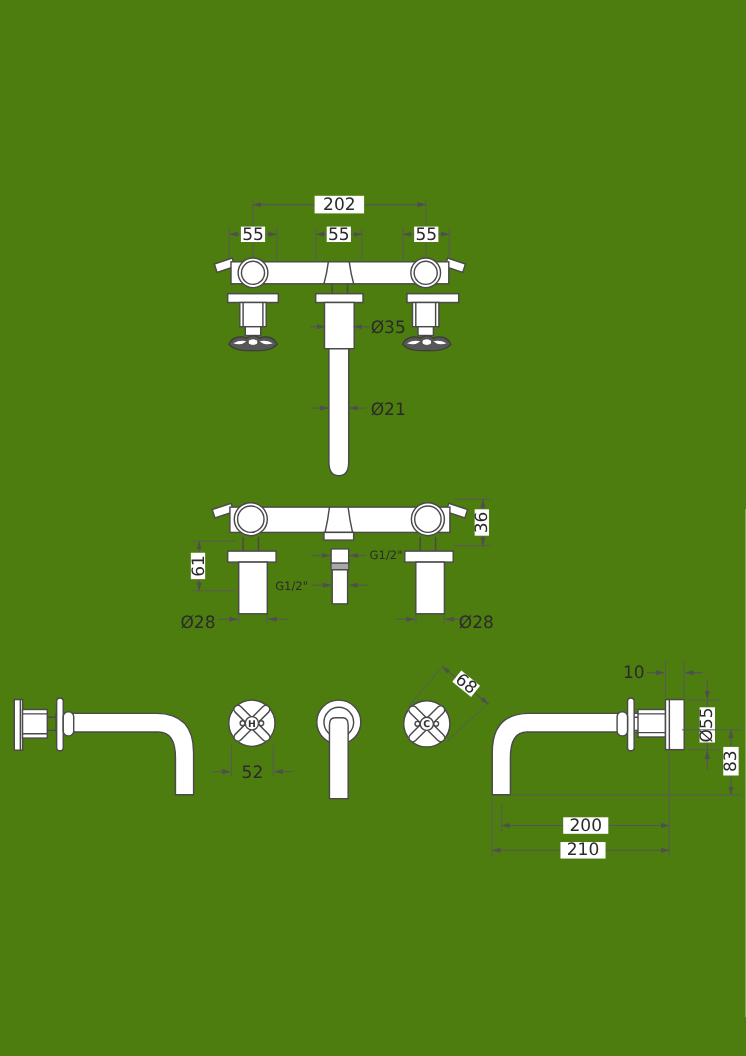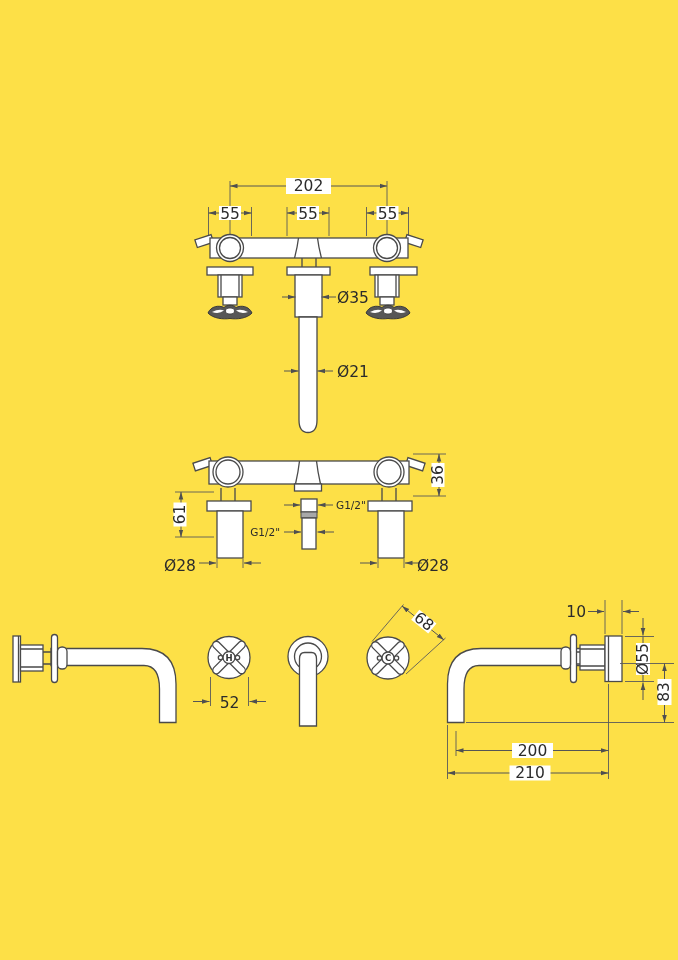--- a/index.html
+++ b/index.html
@@ -1,16 +1,16 @@
 <!DOCTYPE html>
 <html><head>
 <meta charset="utf-8">
 <style>
   html,body{margin:0;padding:0;background:#fff;}
-  .stage{position:relative;width:678px;height:960px;background:#fde047;overflow:hidden;
+  .stage{position:relative;width:678px;height:960px;background:#4d7c0f;overflow:hidden;
          font-family:"DejaVu Sans","Liberation Sans",sans-serif;}
   svg{display:block;}
   .geo{fill:#ffffff;stroke:#4a4a4a;stroke-width:1.3;}
   .geoline{fill:none;stroke:#4a4a4a;stroke-width:1.3;}
   .dim{stroke:#555555;stroke-width:1;fill:none;}
   .ext{stroke:#5a5a5a;stroke-width:0.9;fill:none;}
   .lbl{fill:#2b2b2b;font-size:15.5px;}
   .lbl-s{fill:#2b2b2b;font-size:10.5px;}
   .lbl-xs{fill:#333;font-size:8.5px;font-weight:bold;}
   .mask{fill:#ffffff;stroke:none;}

